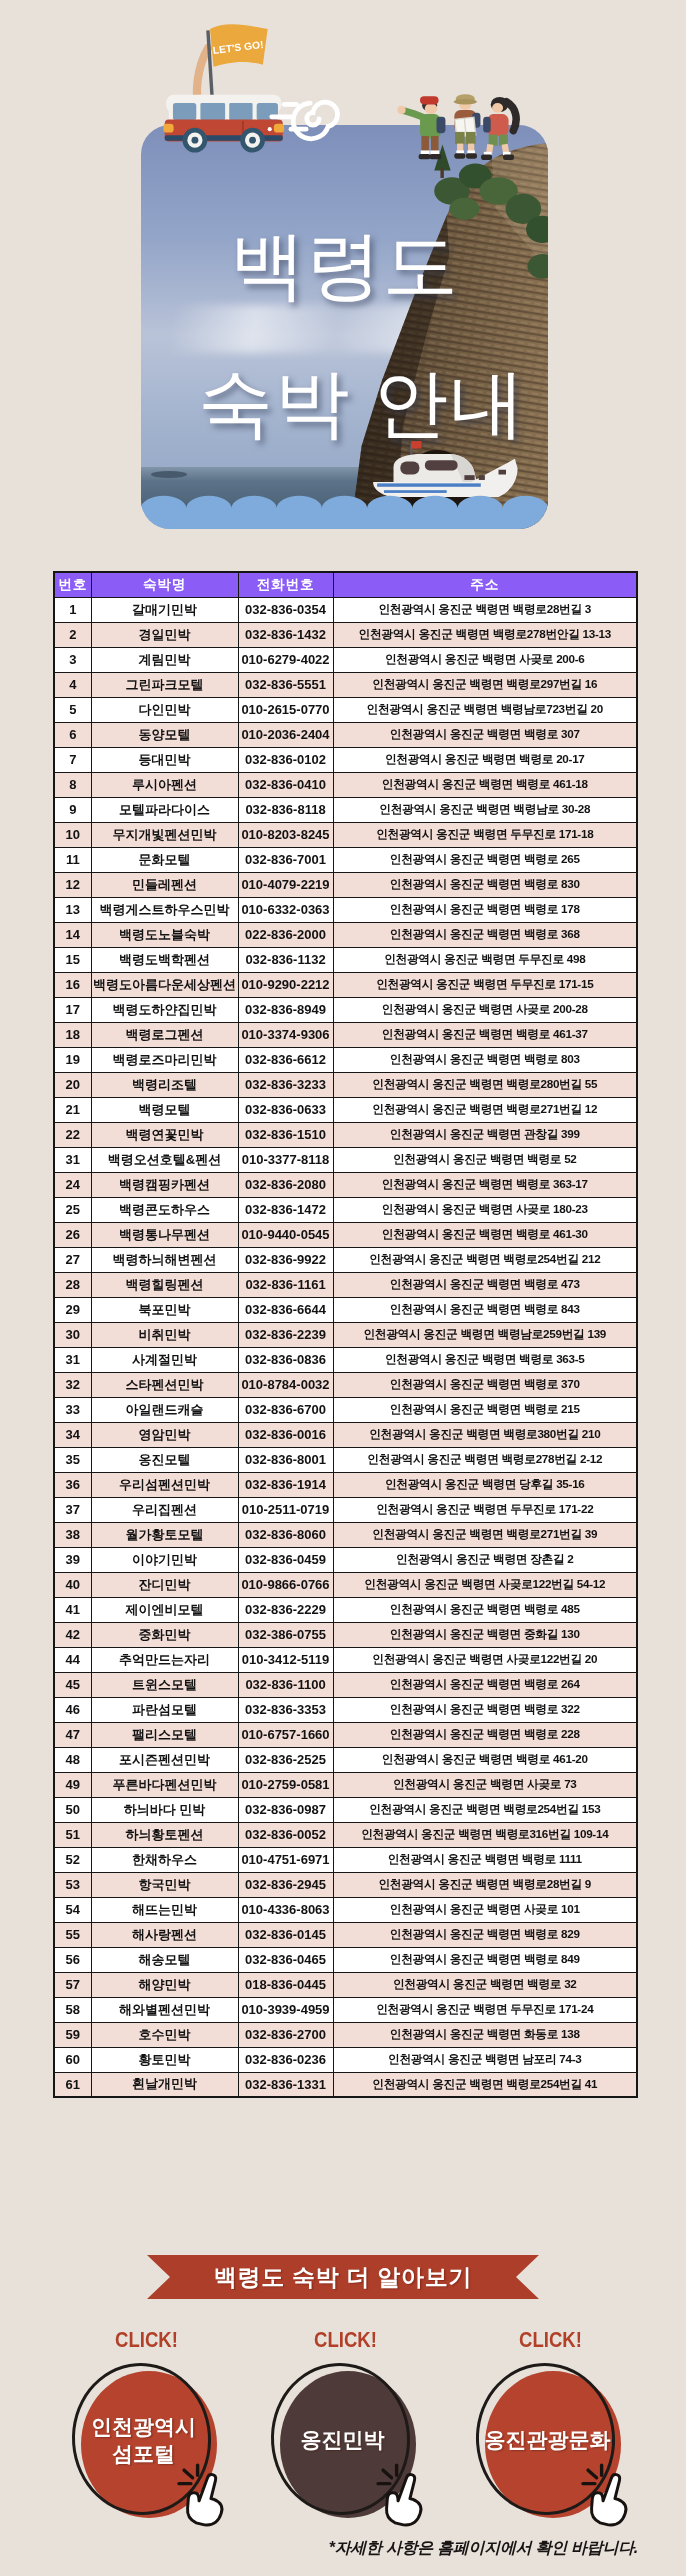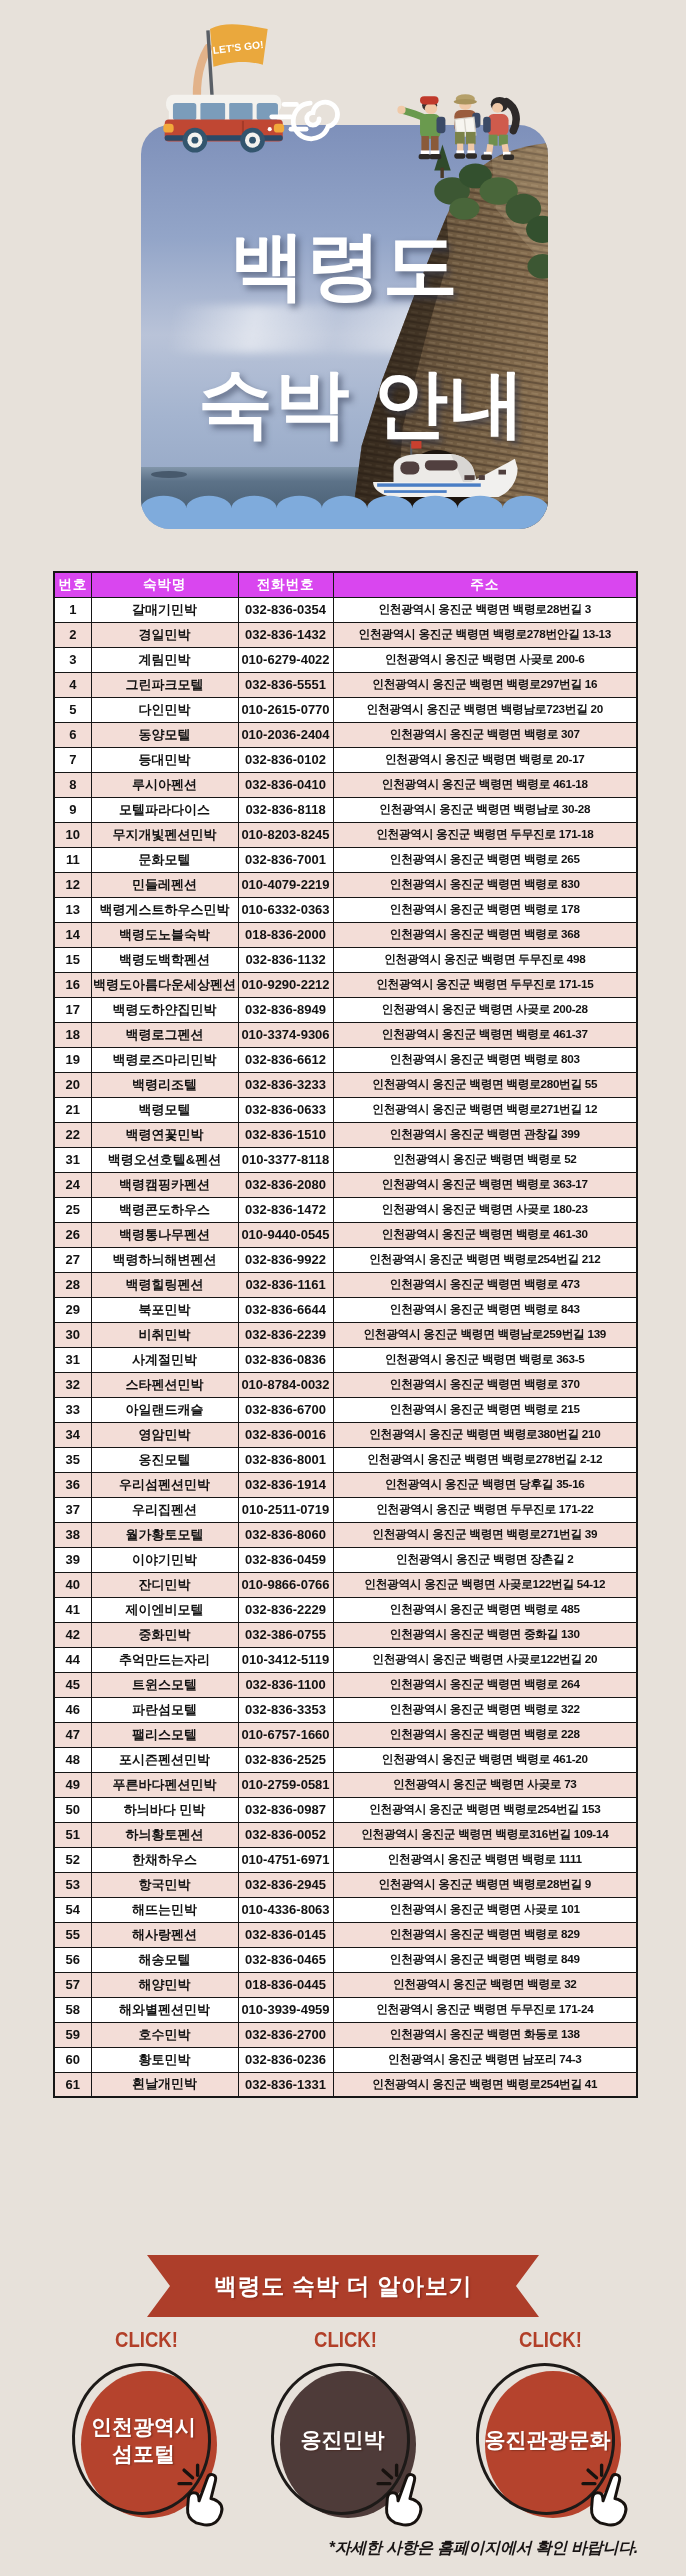--- a/index.html
+++ b/index.html
@@ -17,43 +17,43 @@
   .cloud { position:absolute; left:0; top:180px; width:407px; height:48px;
            background:linear-gradient(100deg, rgba(255,255,255,0) 8%, rgba(255,255,255,.55) 28%,
                       rgba(255,255,255,.12) 48%, rgba(255,255,255,.5) 68%, rgba(255,255,255,0) 88%);
            filter:blur(4.1px); }
   .sea { position:absolute; left:0; top:342px; width:407px; height:41px;
          background:linear-gradient(180deg,#8195a9 0%,#5c7288 35%,#4d6378 100%); }
   .island { position:absolute; left:9.6px; top:346px; width:36px; height:6.9px;
             border-radius:50%; background:#47596c; }
   .cliff-svg { position:absolute; left:0; top:0; width:407px; height:404px; }
   .card-title { position:absolute; width:100%; text-align:center; color:#ffffff;
-                font-weight:700; font-size:75px; line-height:1; letter-spacing:1.4px;
+                font-weight:400; font-size:75px; line-height:1; letter-spacing:1.4px;
                 text-shadow:3.4px 4.1px 6.9px rgba(45,55,80,.55); z-index:4; }
   .card-title.l1 { top:103px; }
   .card-title.l2 { top:241px;padding-left:35px; }
   .boat-svg { position:absolute; left:226px; top:312px; width:158px; height:75px; z-index:5; }
   .wave-svg { position:absolute; left:0; bottom:0; width:407px; height:36px; z-index:6; }
 
   
   .table-wrap { position:absolute; left:53px; top:571px; width:583px; z-index:3; }
   table.lodging { border-collapse:collapse; width:583px; table-layout:fixed;
                   border:2.7px solid #161616; }
-  table.lodging th { background:#d946ef; color:#ffffff; font-size:13.7px; font-weight:800;
+  table.lodging th { background:#8b5cf6; color:#ffffff; font-size:13.7px; font-weight:800;
                      height:25px; border:1.4px solid #161616; letter-spacing:0.7px; }
   table.lodging td { height:25px; border:1.4px solid #161616; text-align:center;
                      font-weight:700; color:#121212; font-size:13px;
                      overflow:hidden; white-space:nowrap; }
   table.lodging td.addr { font-size:11.7px; letter-spacing:-0.3px; }
   table.lodging td.phone { font-size:13px; letter-spacing:0; }
   table.lodging tbody tr:nth-child(odd)  { background:#ffffff; }
   table.lodging tbody tr:nth-child(even) { background:#f3ddd7; }
 
   
-  .ribbon { position:absolute; left:147px; top:2255px; width:392px; height:62px;
+  .ribbon { position:absolute; left:147px; top:2255px; width:392px; height:44px;
             background:#ad3e2a; display:flex; align-items:center; justify-content:center;
             clip-path:polygon(0 0,100% 0,calc(100% - 23px) 50%,100% 100%,0 100%,23px 50%);
             color:#fff; font-size:23px; font-weight:800; letter-spacing:0.7px;
             text-shadow:1.4px 1.4px 1.4px rgba(90,20,10,.4); z-index:3; }
 
   
   .portal { position:absolute; top:2327px; width:151px; z-index:3; }
   .portal.p1 { left:71px; } .portal.p2 { left:270px; } .portal.p3 { left:475px; }
   .click-label { text-align:center; color:#b23f28; font-weight:800; font-size:22.6px;
                  letter-spacing:0; transform:scaleX(.82); }
@@ -320,21 +320,21 @@
           </tr>
           <tr>
             <td class="num">13</td>
             <td class="name">백령게스트하우스민박</td>
             <td class="phone">010-6332-0363</td>
             <td class="addr">인천광역시 옹진군 백령면 백령로 178</td>
           </tr>
           <tr>
             <td class="num">14</td>
             <td class="name">백령도노블숙박</td>
-            <td class="phone">018-836-2000</td>
+            <td class="phone">022-836-2000</td>
             <td class="addr">인천광역시 옹진군 백령면 백령로 368</td>
           </tr>
           <tr>
             <td class="num">15</td>
             <td class="name">백령도백학펜션</td>
             <td class="phone">032-836-1132</td>
             <td class="addr">인천광역시 옹진군 백령면 두무진로 498</td>
           </tr>
           <tr>
             <td class="num">16</td>

